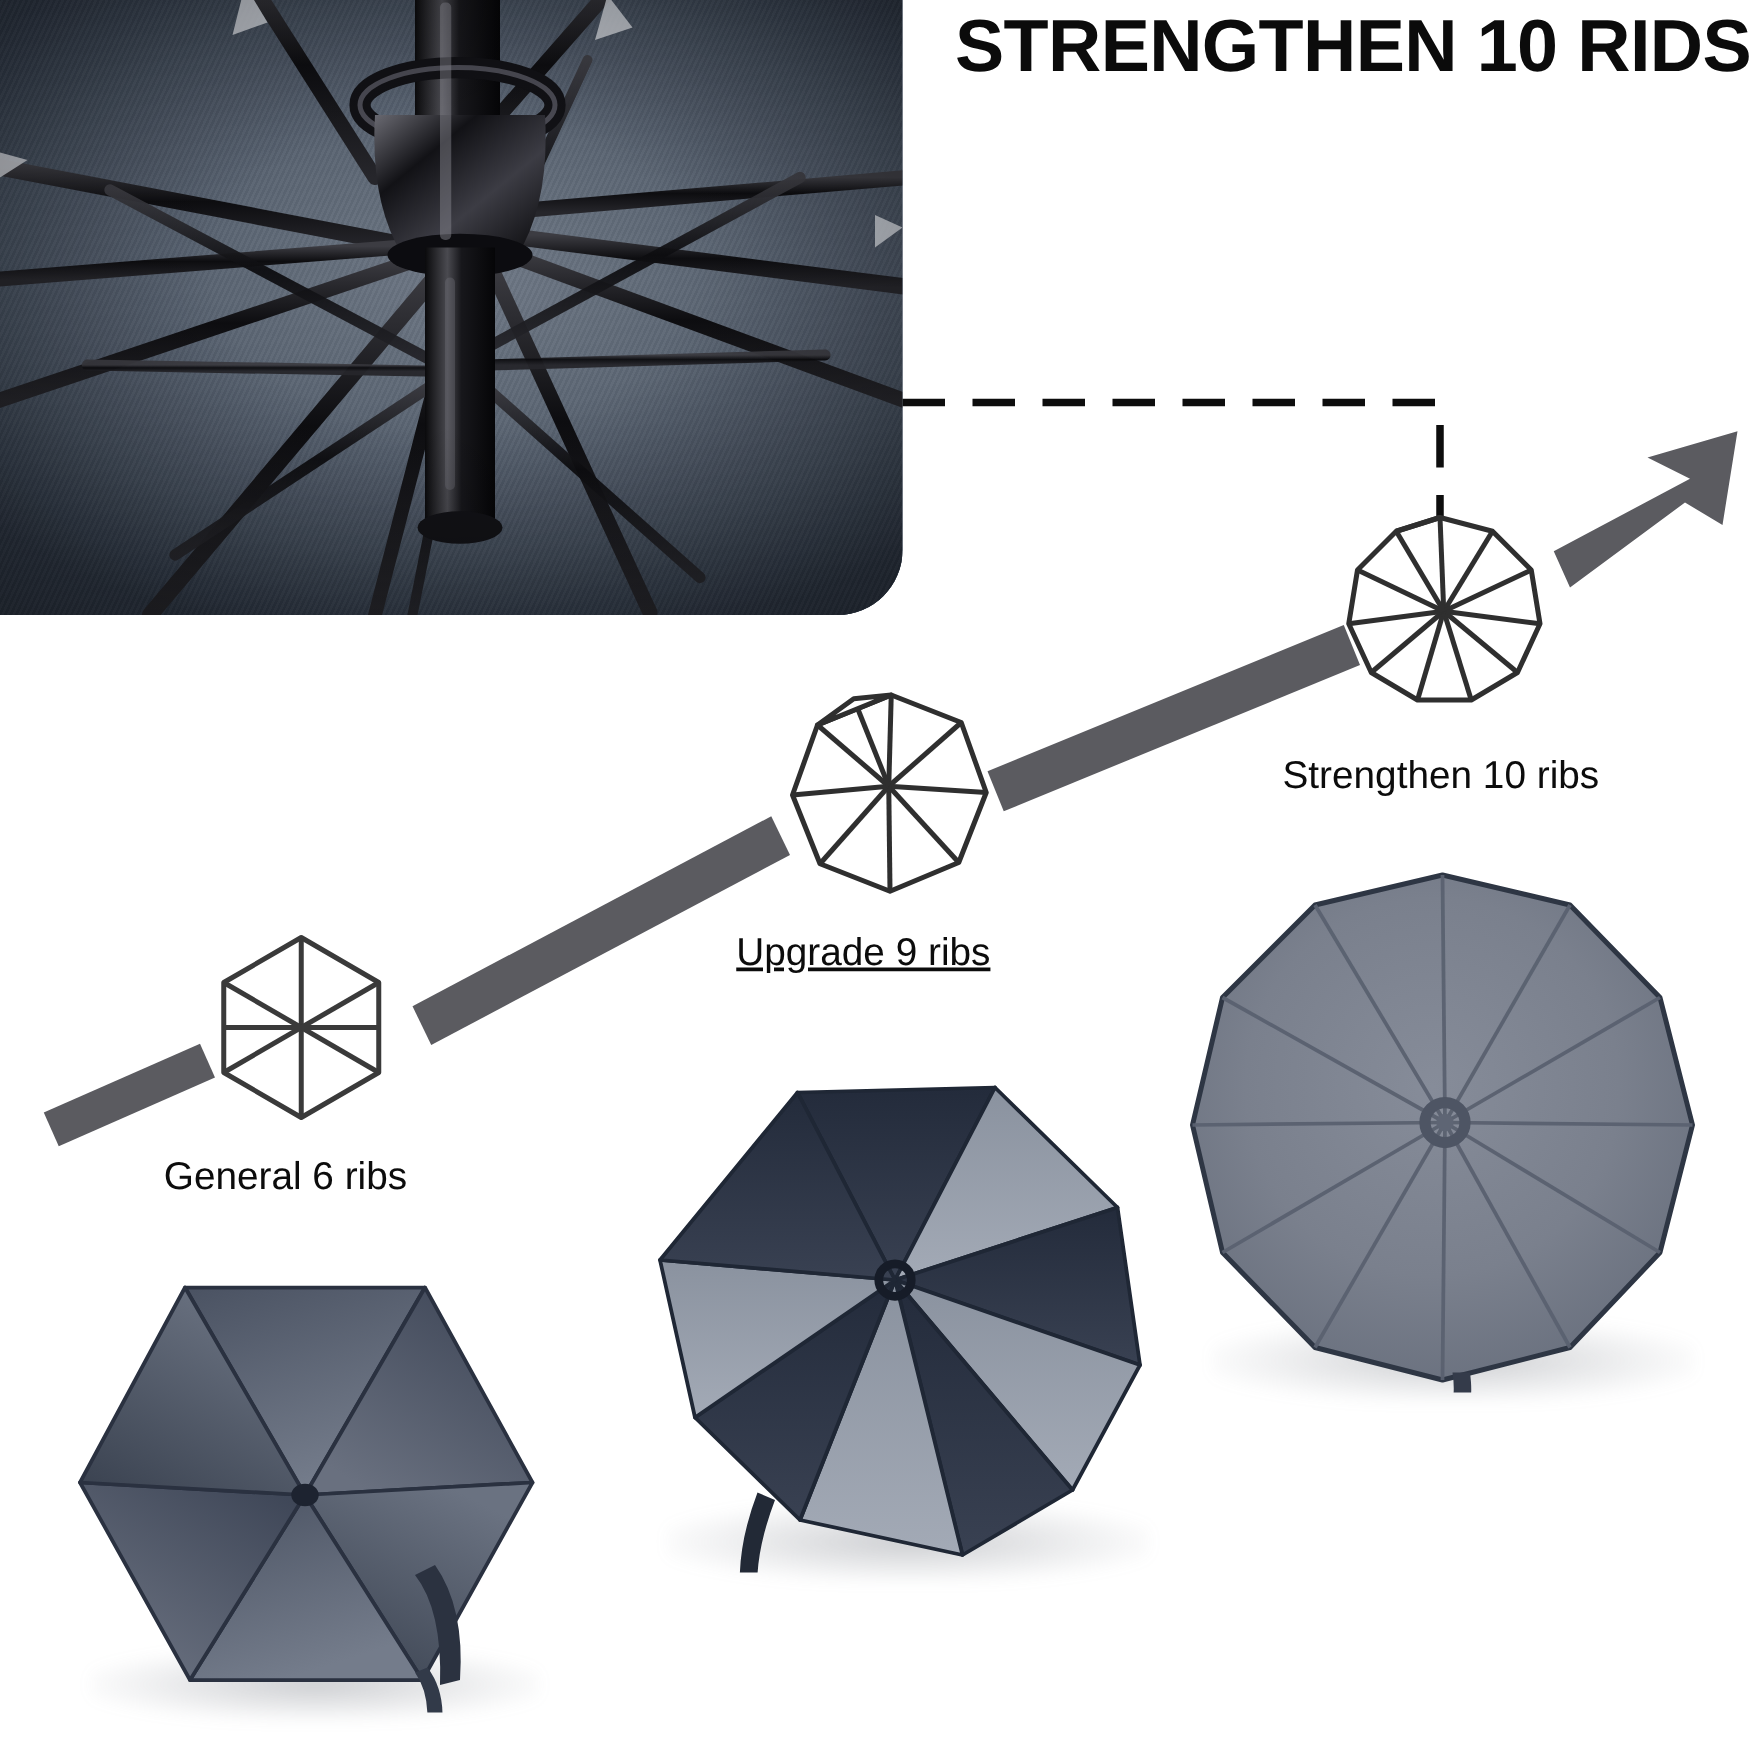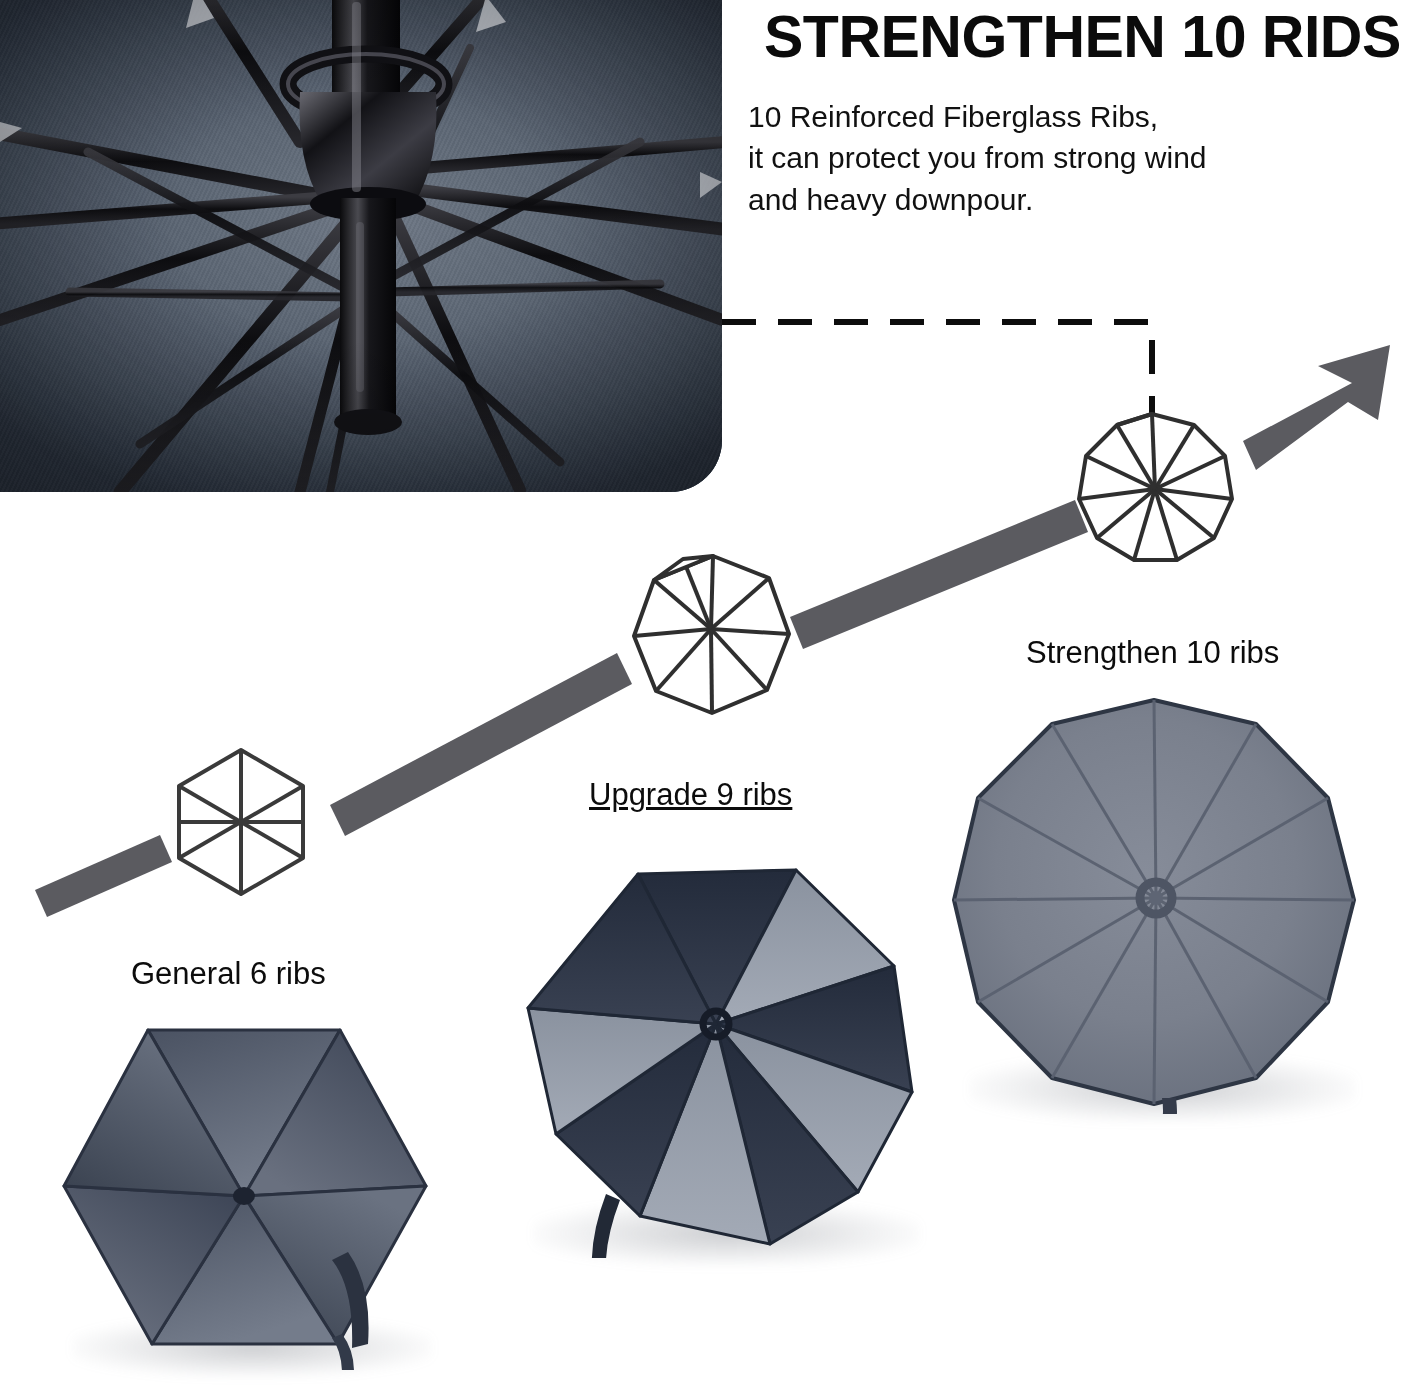--- a/index.html
+++ b/index.html
@@ -85,21 +85,20 @@
   }
 
   
   .stage-label {
     position: absolute;
     font-size: 31px;
     font-weight: 400;
     color: #0c0c0c;
     white-space: nowrap;
     line-height: 1;
-    margin-top: 33px;
   }
   #label-6  { left: 131px; top: 925px; text-align: right; }
   #label-9  { left: 589px; top: 746px; text-decoration: underline; }
   #label-10 { left: 1026px; top: 604px; }
 
   
   .umbrella { position: absolute; }
   .umbrella .shadow {
     position: absolute;
     left: 6%;
@@ -182,25 +181,20 @@
       <rect x="340" y="206" width="56" height="230" fill="url(#rodG)"></rect>
       <ellipse cx="368" cy="430" rx="34" ry="13" fill="#121216"></ellipse>
 
       <rect x="352" y="10" width="9" height="190" fill="#8d8d96" opacity=".45" rx="4"></rect>
       <rect x="356" y="230" width="8" height="170" fill="#76767f" opacity=".35" rx="4"></rect>
     </svg>
     <div class="vignette"></div>
   </div>
 
   <div id="headline">STRENGTHEN 10 RIDS</div>
-  <div id="subcopy">
-    <div>10 Reinforced Fiberglass Ribs,</div>
-    <div>it can protect you from strong wind</div>
-    <div>and heavy downpour.</div>
-  </div>
 
   <svg id="vector" viewBox="0 0 1405 1391">
 
     <g stroke="#0d0d0d" stroke-width="6" fill="none" stroke-dasharray="34 22" stroke-linecap="butt">
       <path d="M722 322 L1152 322 L1152 424"></path>
     </g>
 
     <g fill="#5b5b60">
 
       <polygon points="35,890 160,835 172,862 47,917"></polygon>

